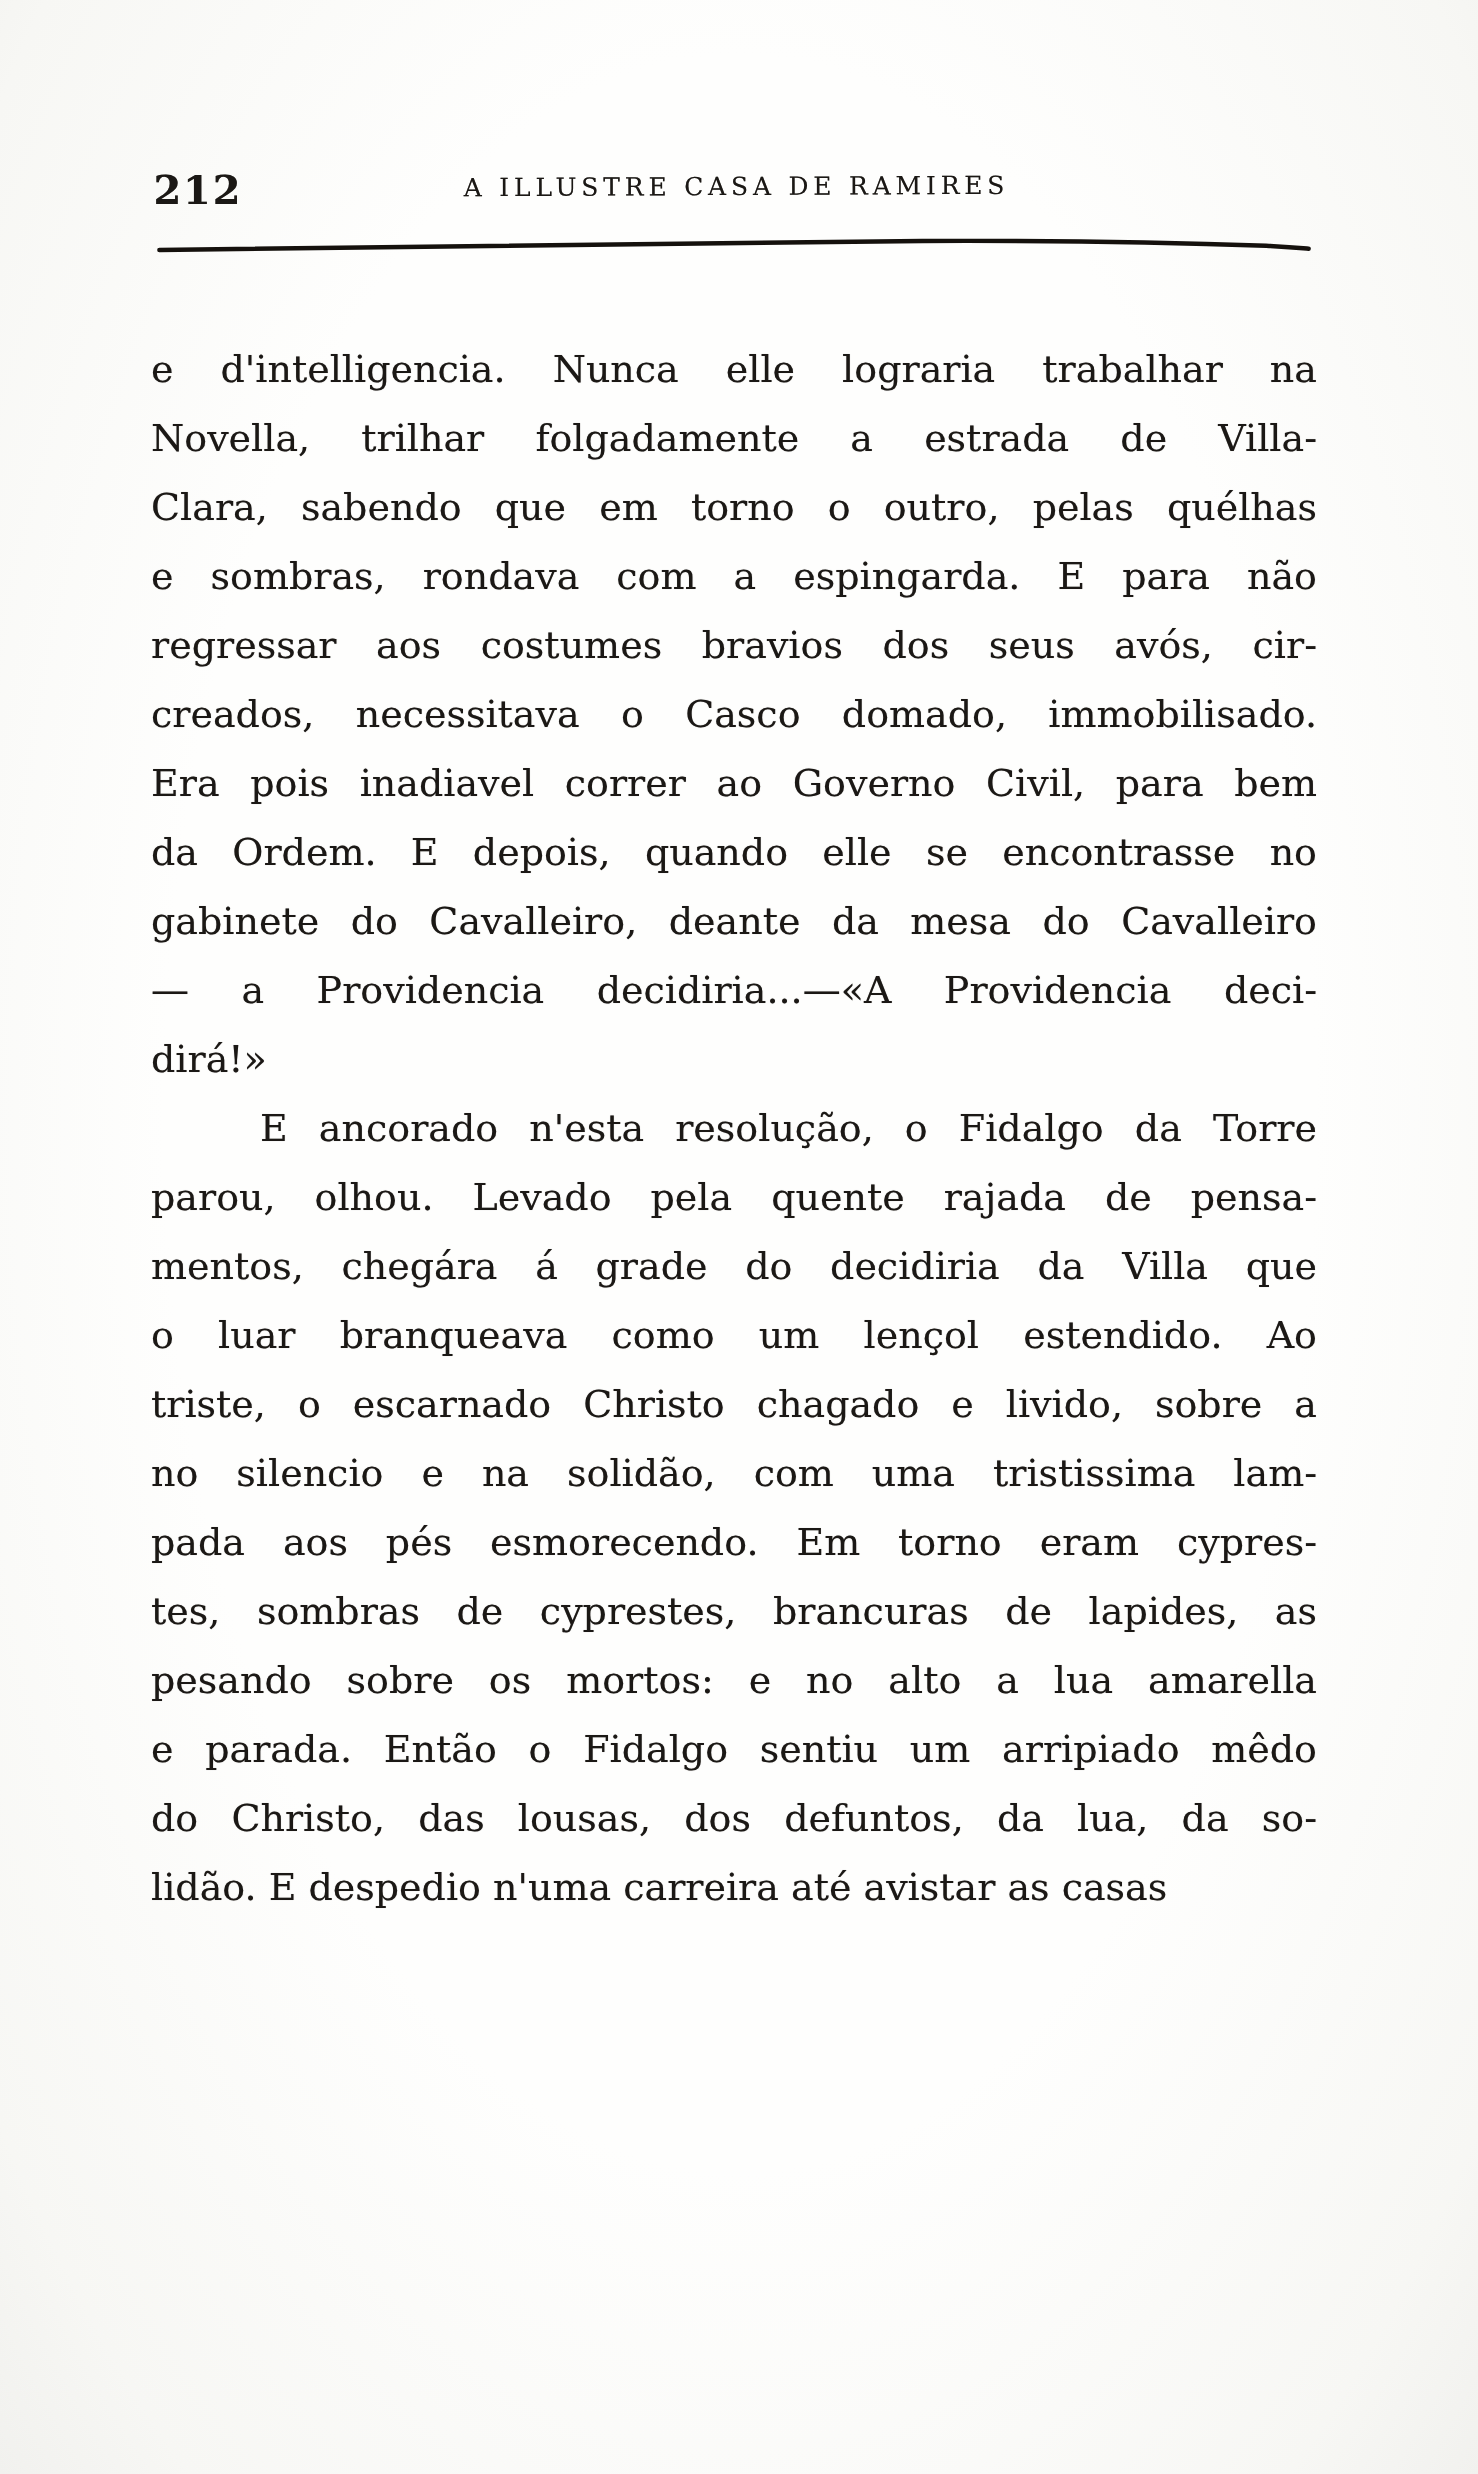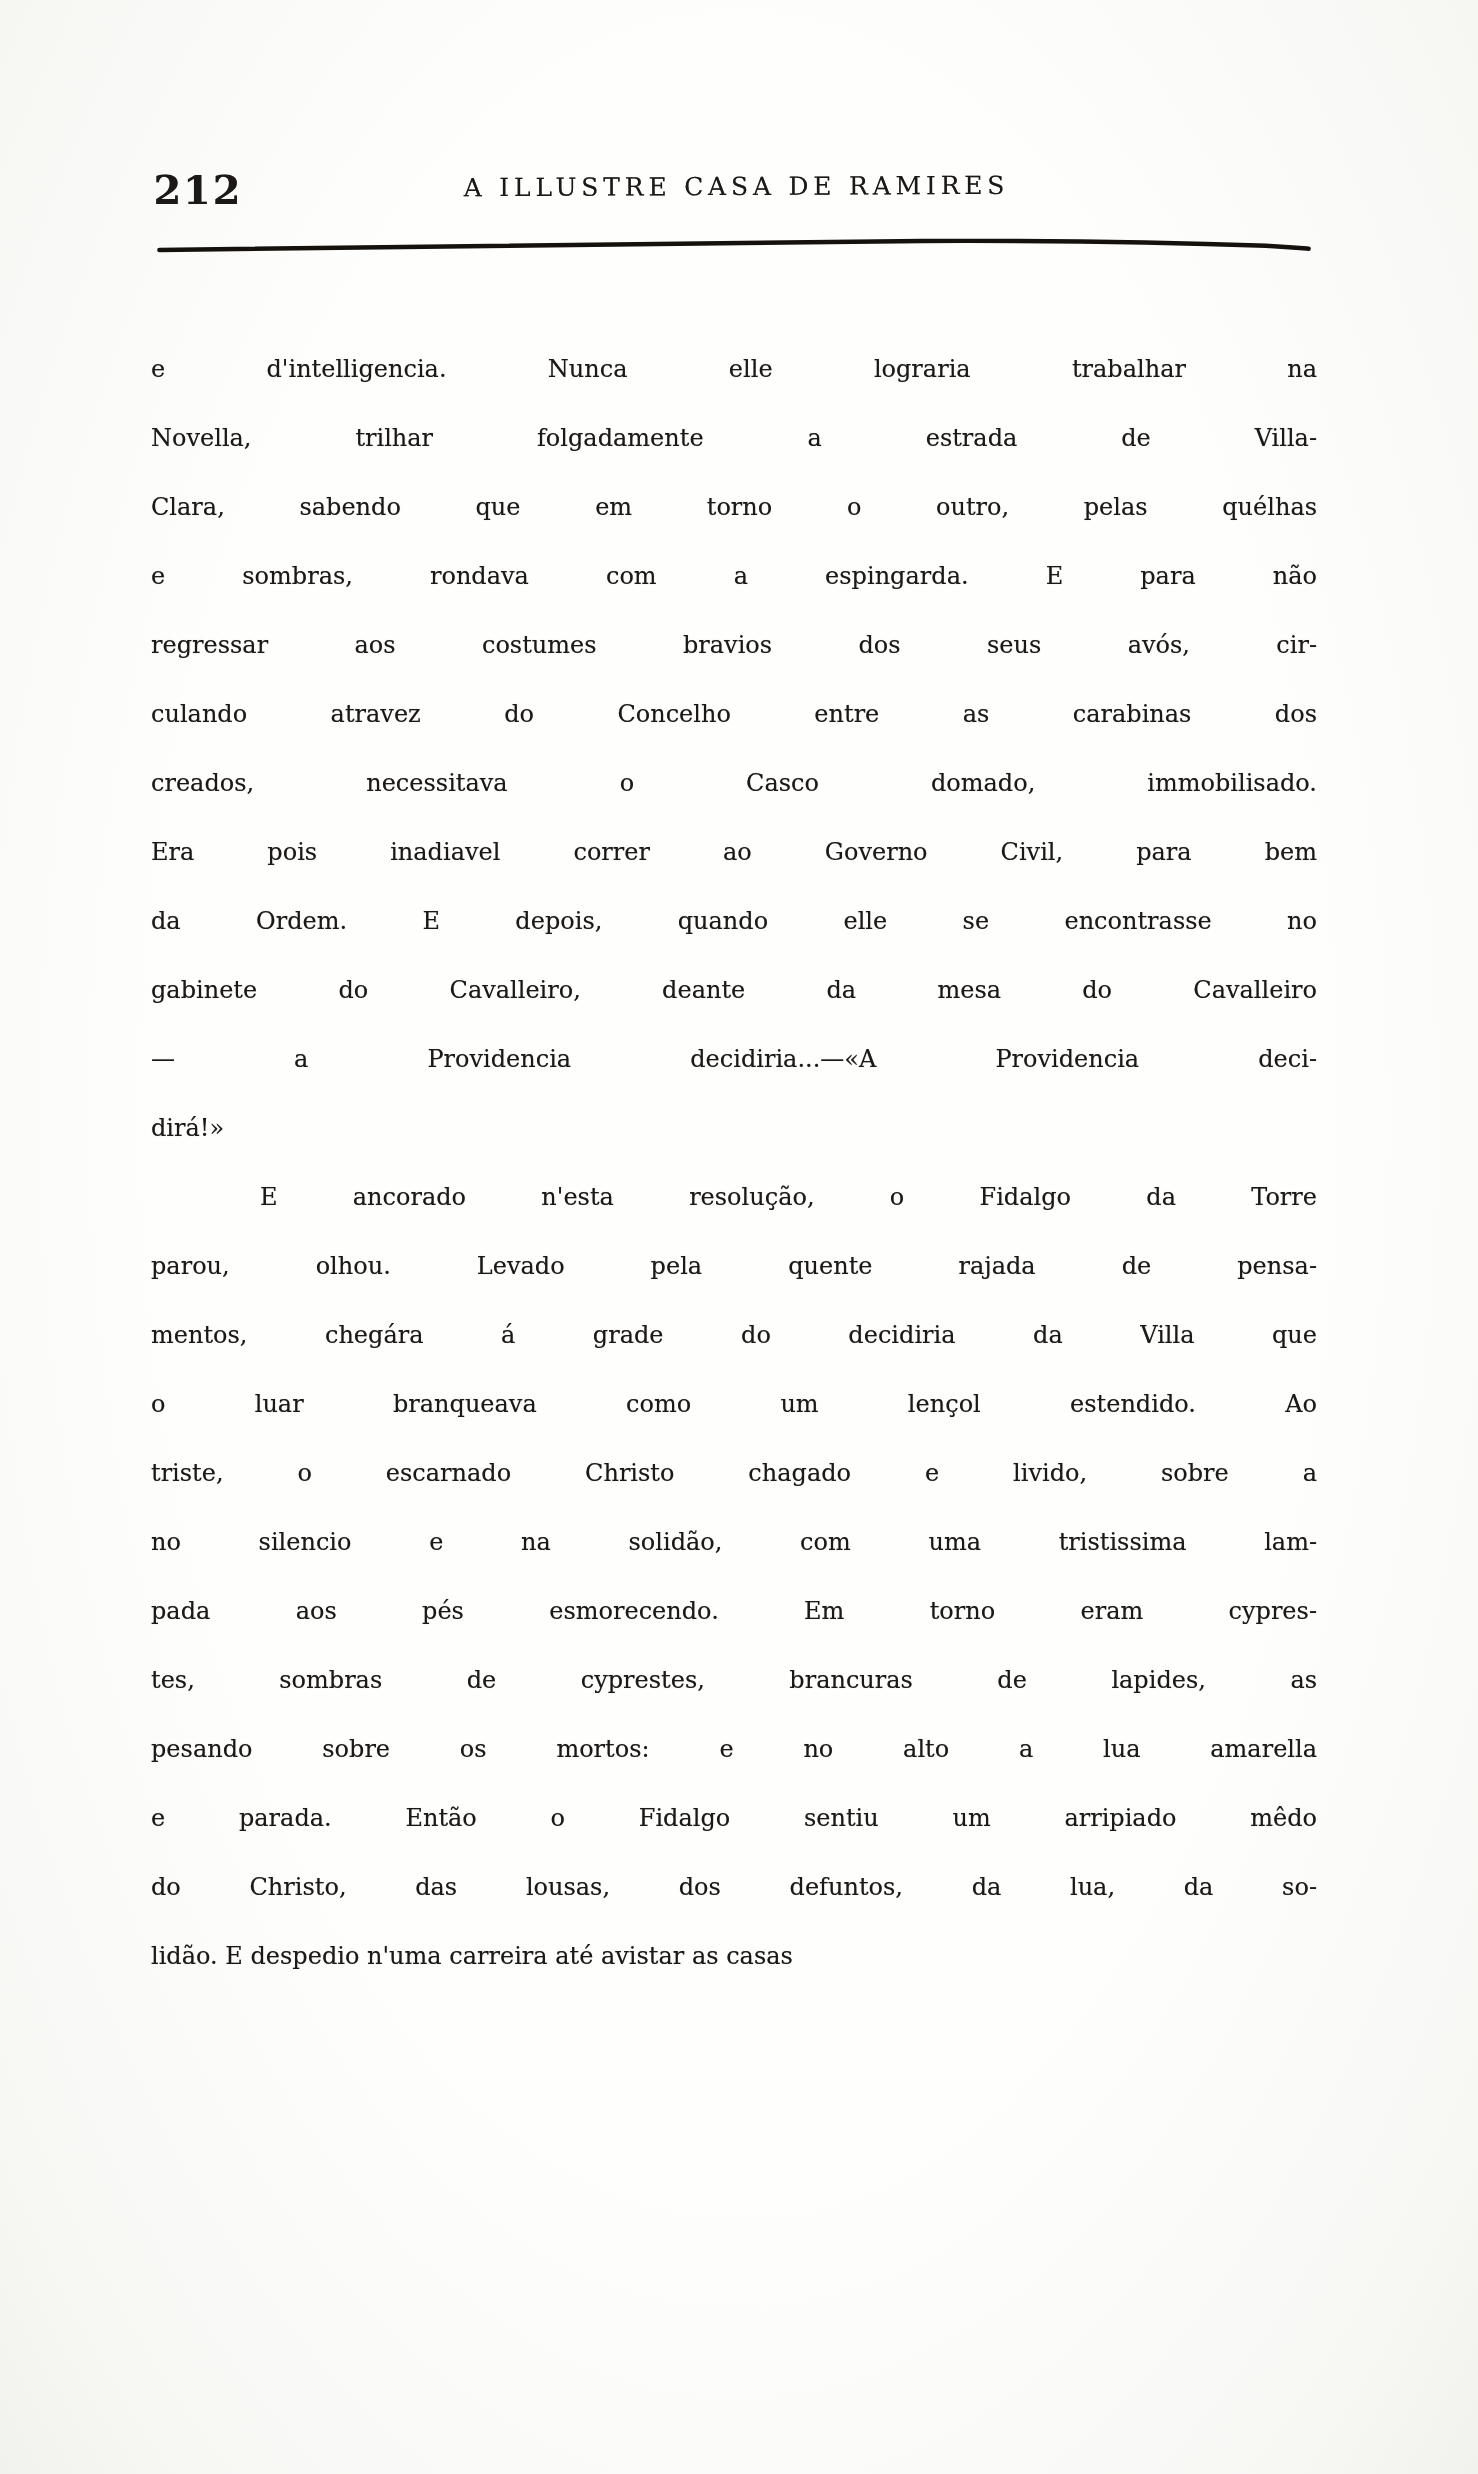--- a/index.html
+++ b/index.html
@@ -49,21 +49,21 @@
     top: 238px;
     left: 157px;
     width: 1154px;
     height: 16.7px;
   }
   .text-block {
     position: absolute;
     left: 151px;
     top: 335px;
     width: 1166px;
-    font-size: 24px;
+    font-size: 38px;
     line-height: 69px;
     text-shadow: 0 0 0.7px rgba(25,20,15,0.45);
   }
   .line {
     height: 69px;
     text-align: justify;
     text-align-last: justify;
     white-space: normal;
   }
   .line.para-end {
@@ -86,21 +86,20 @@
   <svg class="head-rule" viewBox="0 0 1930 28" preserveAspectRatio="none" aria-hidden="true">
     <path d="M4,20 C380,15 820,8 1280,5 C1520,4 1740,9 1855,13 C1895,15 1915,17 1926,18" stroke="#15110d" stroke-width="7.5" fill="none" stroke-linecap="round"></path>
   </svg>
 
   <main class="text-block">
       <div class="line">e d'intelligencia. Nunca elle lograria trabalhar na</div>
       <div class="line">Novella, trilhar folgadamente a estrada de Villa-</div>
       <div class="line">Clara, sabendo que em torno o outro, pelas quélhas</div>
       <div class="line">e sombras, rondava com a espingarda. E para não</div>
       <div class="line">regressar aos costumes bravios dos seus avós, cir-</div>
-      <div class="line">culando atravez do Concelho entre as carabinas dos</div>
       <div class="line">creados, necessitava o Casco domado, immobilisado.</div>
       <div class="line">Era pois inadiavel correr ao Governo Civil, para bem</div>
       <div class="line">da Ordem. E depois, quando elle se encontrasse no</div>
       <div class="line">gabinete do Cavalleiro, deante da mesa do Cavalleiro</div>
       <div class="line">— a Providencia decidiria...—«A Providencia deci-</div>
       <div class="line para-end">dirá!»</div>
       <div class="line indent">E ancorado n'esta resolução, o Fidalgo da Torre</div>
       <div class="line">parou, olhou. Levado pela quente rajada de pensa-</div>
       <div class="line">mentos, chegára á grade do decidiria da Villa que</div>
       <div class="line">o luar branqueava como um lençol estendido. Ao</div>

